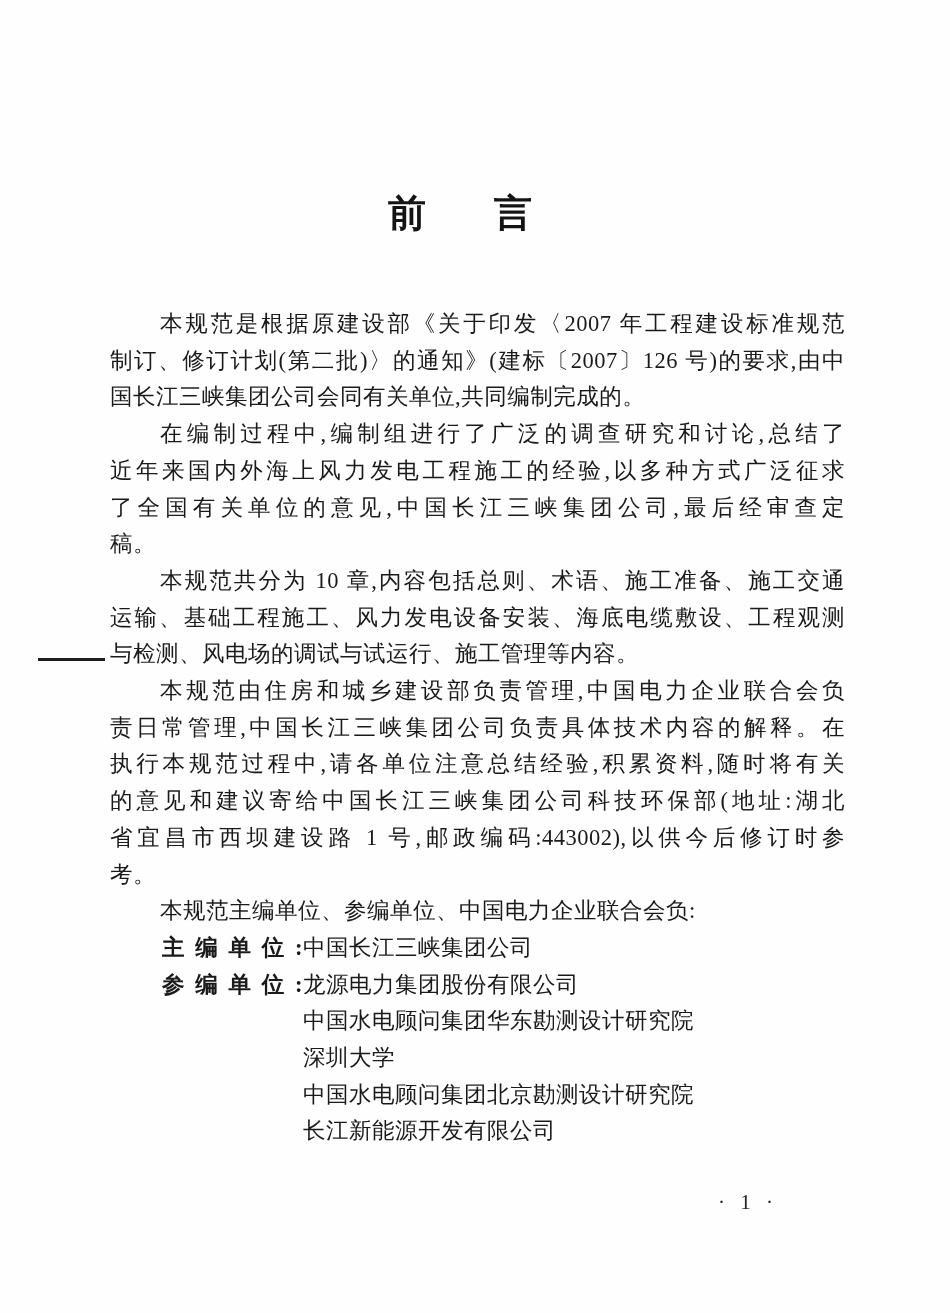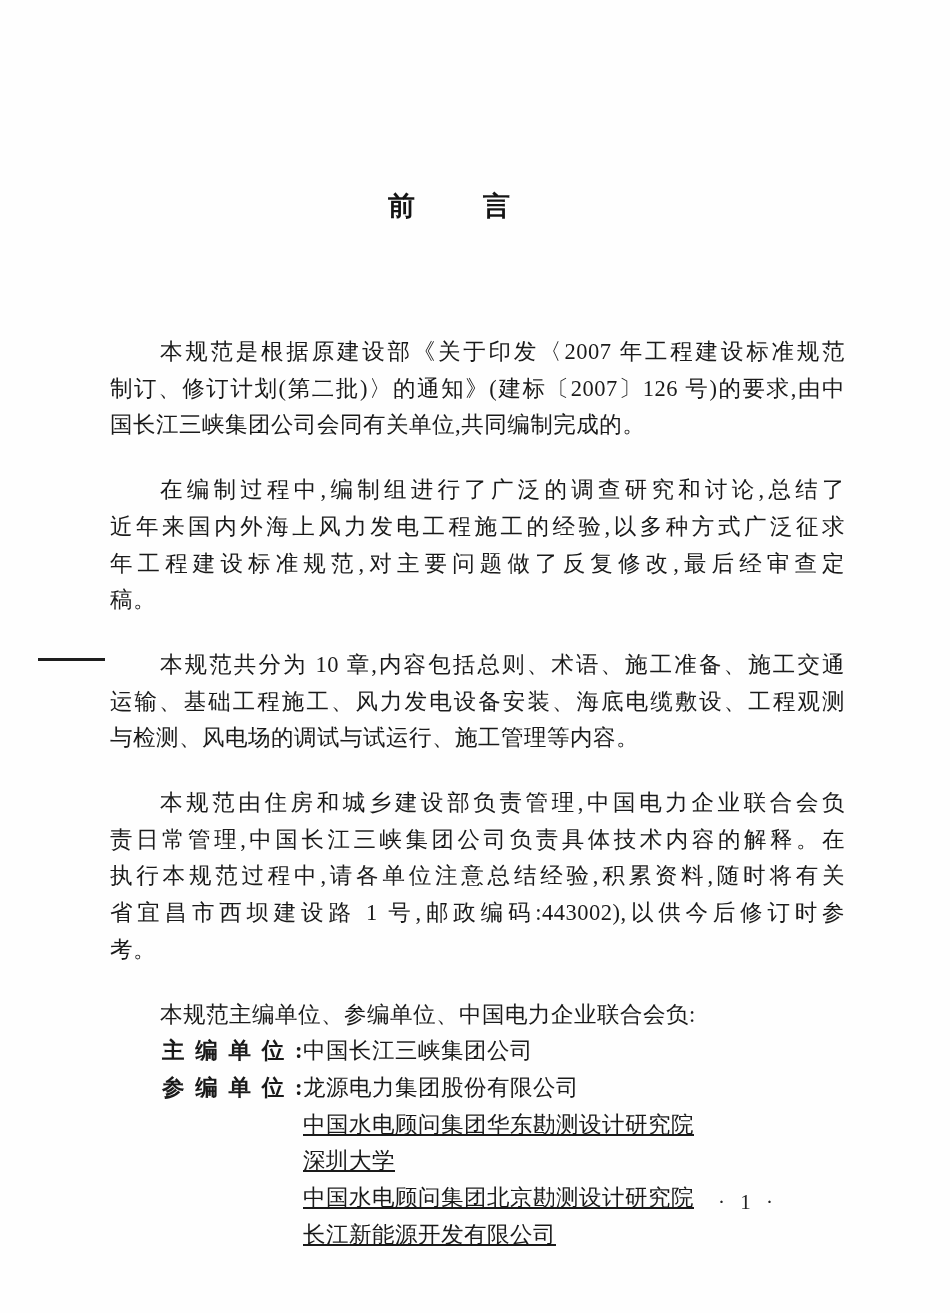--- a/index.html
+++ b/index.html
@@ -9,53 +9,53 @@
     margin:0 auto;
     background:#fefefe;
     font-family:"Liberation Serif","DejaVu Serif",serif;
     color:#1a1a1a;
     overflow:hidden;
   }
   .title {
     position:absolute;
     left:388px; top:188px;
     margin:0;
-    font-size:27px;
+    font-size:38px;
     font-weight:700;
     letter-spacing:68px;
     white-space:nowrap;
     color:#141414;
   }
   .body {
     position:absolute;
     left:110px; top:306px;
     width:735px;
     font-size:22.5px;
     line-height:36.7px;
     letter-spacing:0.5px;
   }
   .ln { white-space:nowrap; }
   .ln.j { text-align:justify; text-align-last:justify; white-space:normal; }
   .ln.e { text-align:left; }
-  .ind { text-indent:50px;margin-top:28px; }
+  .ind { text-indent:50px; }
   .ed-row { display:flex; }
   .ed-label-cell {
     width:193px; padding-left:52px;
     box-sizing:border-box;
     flex:0 0 193px;
   }
   .ed-label {
     display:inline-block;
     width:141px;
     font-weight:700;
     text-align:justify;
     text-align-last:justify;
   }
   .ed-value { flex:1; white-space:nowrap; }
-  .ed-row.cont { display:block; padding-left:193px;text-decoration:underline; }
+  .ed-row.cont { display:block; padding-left:193px; }
   .artifact-line {
     position:absolute;
     left:38px; top:658px;
     width:67px; height:3px;
     background:#1e1e1e;
   }
   .pageno {
     position:absolute;
     left:718px; top:1190px;
     font-size:21px;
@@ -73,30 +73,31 @@
   <div class="artifact-line"></div>
 
   <main class="body">
 
     <div class="ln j ind">本规范是根据原建设部《关于印发〈2007 年工程建设标准规范</div>
     <div class="ln j">制订、修订计划(第二批)〉的通知》(建标〔2007〕126 号)的要求,由中</div>
     <div class="ln e">国长江三峡集团公司会同有关单位,共同编制完成的。</div>
 
     <div class="ln j ind">在编制过程中,编制组进行了广泛的调查研究和讨论,总结了</div>
     <div class="ln j">近年来国内外海上风力发电工程施工的经验,以多种方式广泛征求</div>
-    <div class="ln j">年工程建设标准规范,对主要问题做了反复修改,最后经审查定</div>
+    <div class="ln j">了全国有关单位的意见,中国长江三峡集团公司,最后经审查定</div>
     <div class="ln e">稿。</div>
 
     <div class="ln j ind">本规范共分为 10 章,内容包括总则、术语、施工准备、施工交通</div>
     <div class="ln j">运输、基础工程施工、风力发电设备安装、海底电缆敷设、工程观测</div>
     <div class="ln e">与检测、风电场的调试与试运行、施工管理等内容。</div>
 
     <div class="ln j ind">本规范由住房和城乡建设部负责管理,中国电力企业联合会负</div>
     <div class="ln j">责日常管理,中国长江三峡集团公司负责具体技术内容的解释。在</div>
     <div class="ln j">执行本规范过程中,请各单位注意总结经验,积累资料,随时将有关</div>
+    <div class="ln j">的意见和建议寄给中国长江三峡集团公司科技环保部(地址:湖北</div>
     <div class="ln j">省宜昌市西坝建设路 1 号,邮政编码:443002),以供今后修订时参</div>
     <div class="ln e">考。</div>
 
     <div class="ln e ind">本规范主编单位、参编单位、中国电力企业联合会负:</div>
 
     <div class="ed-row">
       <span class="ed-label-cell"><span class="ed-label">主编单位:</span></span>
       <span class="ed-value">中国长江三峡集团公司</span>
     </div>
 

